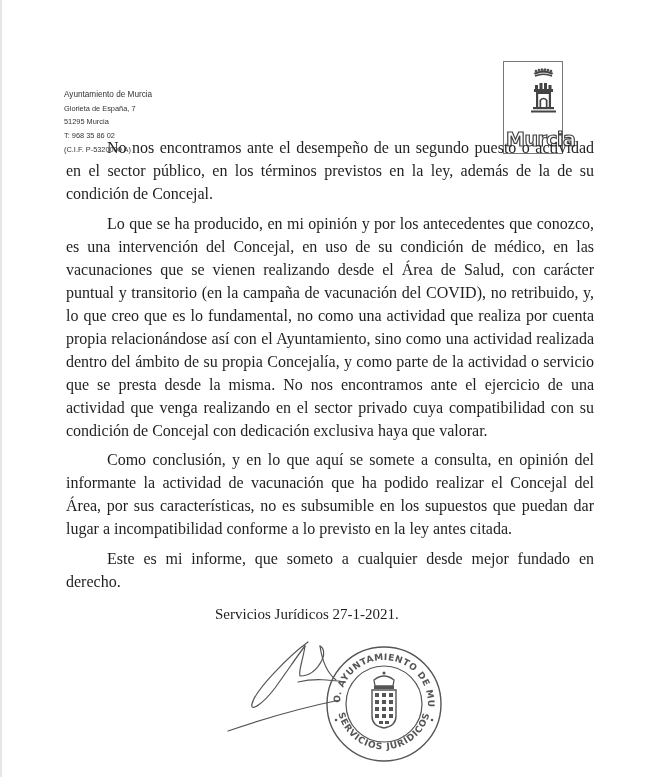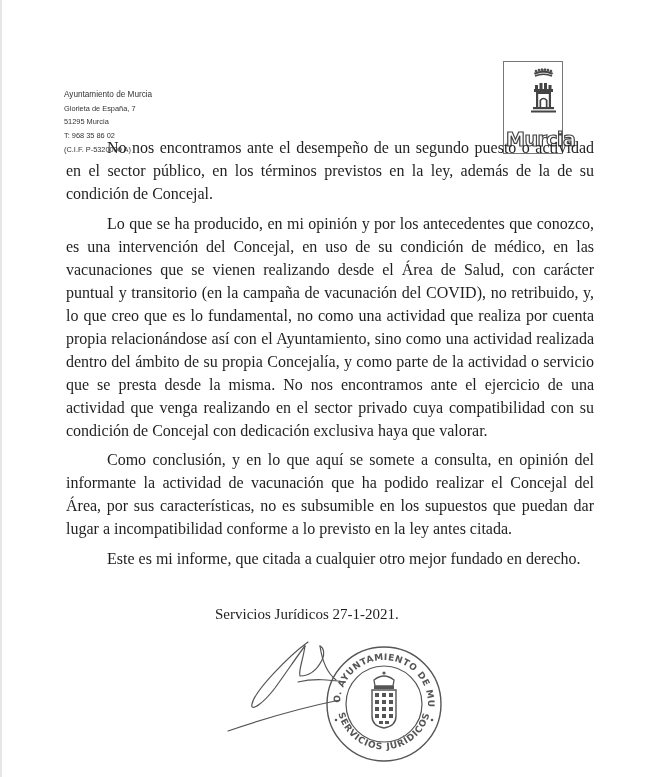--- a/index.html
+++ b/index.html
@@ -86,21 +86,21 @@
       <rect x="27" y="48.5" width="25" height="2"></rect>
     </g>
   </svg>
   <div class="logo-word">Murcia</div>
 </div>
 
 <div class="body-text">
   <p>No nos encontramos ante el desempeño de un segundo puesto o actividad en el sector público, en los términos previstos en la ley, además de la de su condición de Concejal.</p>
   <p>Lo que se ha producido, en mi opinión y por los antecedentes que conozco, es una intervención del Concejal, en uso de su condición de médico, en las vacunaciones que se vienen realizando desde el Área de Salud, con carácter puntual y transitorio (en la campaña de vacunación del COVID), no retribuido, y, lo que creo que es lo fundamental, no como una actividad que realiza por cuenta propia relacionándose así con el Ayuntamiento, sino como una actividad realizada dentro del ámbito de su propia Concejalía, y como parte de la actividad o servicio que se presta desde la misma. No nos encontramos ante el ejercicio de una actividad que venga realizando en el sector privado cuya compatibilidad con su condición de Concejal con dedicación exclusiva haya que valorar.</p>
   <p>Como conclusión, y en lo que aquí se somete a consulta, en opinión del informante la actividad de vacunación que ha podido realizar el Concejal del Área, por sus características, no es subsumible en los supuestos que puedan dar lugar a incompatibilidad conforme a lo previsto en la ley antes citada.</p>
-  <p>Este es mi informe, que citada a cualquier otro mejor fundado en derecho.</p>
+  <p>Este es mi informe, que someto a cualquier desde mejor fundado en derecho.</p>
 </div>
 
 <div class="signoff">Servicios Jurídicos 27-1-2021.</div>
 
 <svg class="signature" width="650" height="777" viewBox="0 0 650 777">
   <g fill="none" stroke="#555" stroke-width="1.2" stroke-linecap="round">
     <path d="M308 642 C290 655 255 690 252 704 C250 712 262 705 275 688 C288 670 300 652 305 646"></path>
     <path d="M305 646 C303 660 298 672 300 676 C308 676 316 672 322 660 C325 654 324 648 320 646"></path>
     <path d="M320 646 C322 660 326 672 336 680"></path>
     <path d="M298 682 C315 678 330 680 345 682"></path>

